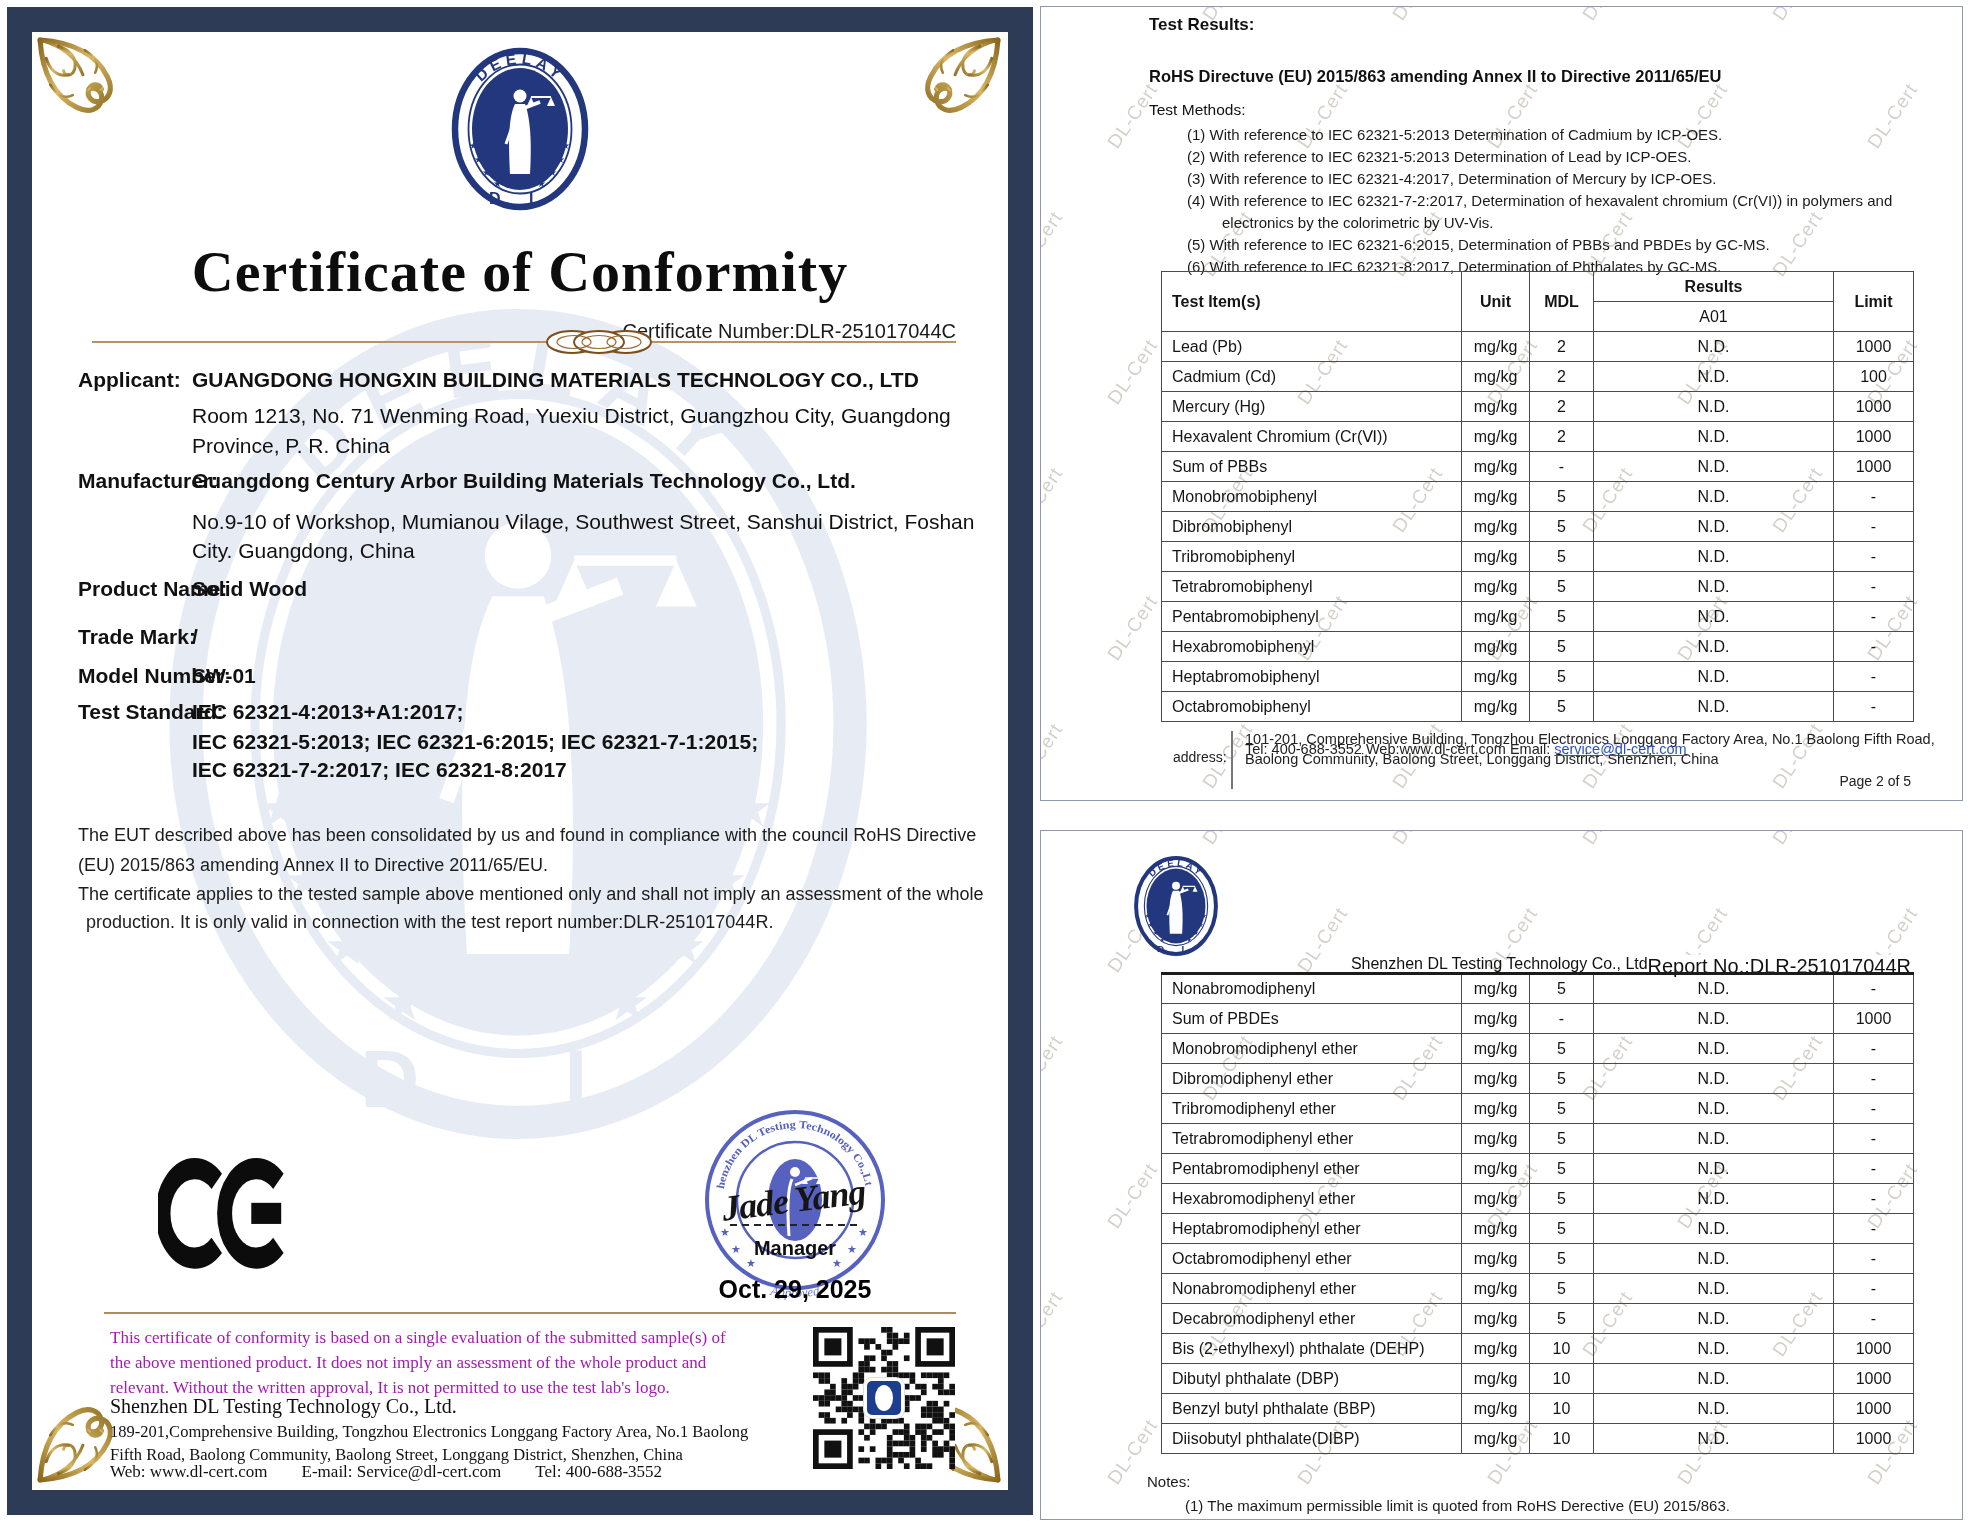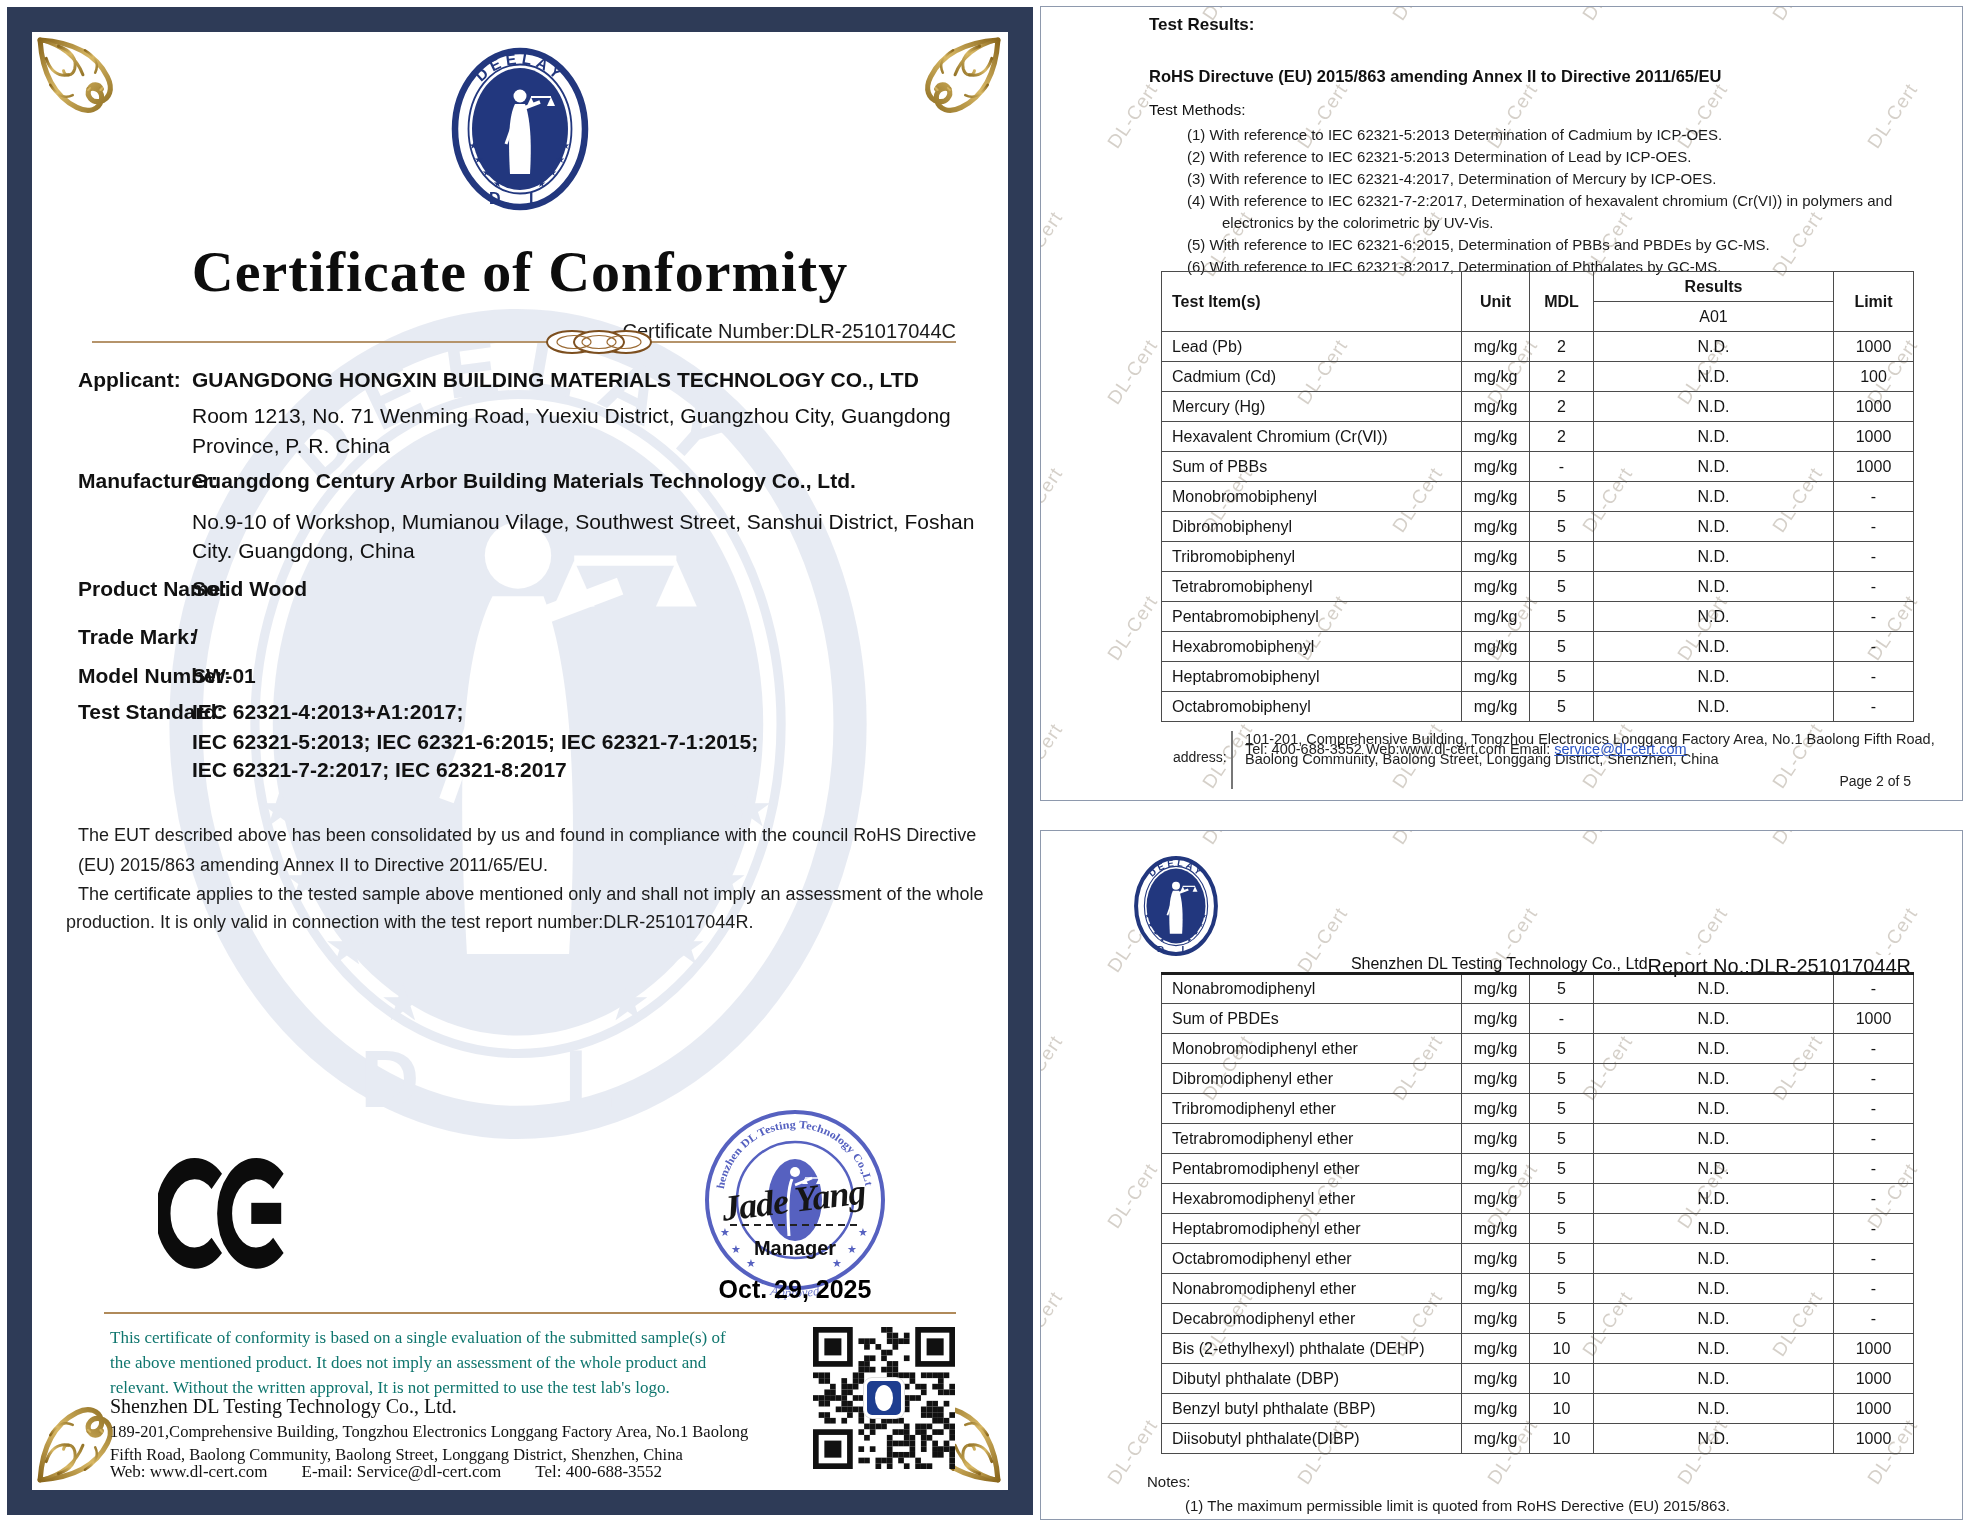--- a/index.html
+++ b/index.html
@@ -12,21 +12,21 @@
   .cert-inner{position:absolute;inset:0;}
   .cert-title{left:0;width:100%;text-align:center;font-family:"Liberation Serif",serif;
               font-weight:bold;font-size:58px;letter-spacing:1px;color:#0d0d0d;}
   .cert-num{font-size:20px;color:#1a1a1a;}
   .divider{height:2px;background:#b5946b;}
   .f-label{font-weight:bold;font-size:21px;white-space:nowrap;}
   .f-line{font-size:21px;white-space:nowrap;}
   .f-line.b{font-weight:bold;}
   .stmt{font-size:18px;white-space:nowrap;color:#1c1c1c;}
   .serif{font-family:"Liberation Serif",serif;}
-  .disc{font-size:17px;white-space:nowrap;color:#0f766e;}
+  .disc{font-size:17px;white-space:nowrap;color:#a21caf;}
   .company-l{font-size:20px;}
   .addr-l{font-size:16.5px;white-space:nowrap;}
   .contact-l{font-size:17px;}
   .contact-l span{margin-right:34px;}
   
   .report-page{position:absolute;background:#fff;border:1.5px solid #8e99ad;box-sizing:border-box;}
   .page2{left:1040px;top:6px;width:923px;height:795px;}
   .page3{left:1040px;top:830px;width:923px;height:690px;}
   .wm-layer{position:absolute;inset:0;overflow:hidden;z-index:0;pointer-events:none;}
   .wm{position:absolute;font-size:19px;color:rgba(168,156,142,.48);transform:rotate(-56deg);
@@ -161,21 +161,21 @@
           <div class="abs f-line b" style="left: 160px; top: 632px;">SW-01</div>
           <div class="abs f-label" style="left: 46px; top: 668px;">Test Standard:</div>
           <div class="abs f-line b" style="left: 160px; top: 668px;">IEC 62321-4:2013+A1:2017;</div>
           <div class="abs f-line b" style="left: 160px; top: 698px;">IEC 62321-5:2013; IEC 62321-6:2015; IEC 62321-7-1:2015;</div>
           <div class="abs f-line b" style="left: 160px; top: 726px;">IEC 62321-7-2:2017; IEC 62321-8:2017</div>
         </div>
       <div id="cert-statement">
           <div class="abs stmt" style="left: 46px; top: 793px;">The EUT described above has been consolidated by us and found in compliance with the council RoHS Directive</div>
           <div class="abs stmt" style="left: 46px; top: 823px;">(EU) 2015/863 amending Annex II to Directive 2011/65/EU.</div>
           <div class="abs stmt" style="left: 46px; top: 852px;">The certificate applies to the tested sample above mentioned only and shall not imply an assessment of the whole</div>
-          <div class="abs stmt" style="left: 34px; top: 880px;">production. It is only valid in connection with the test report number:DLR-251017044R.</div>
+          <div class="abs stmt" style="left: 54px; top: 880px;">production. It is only valid in connection with the test report number:DLR-251017044R.</div>
         </div>
 
       <svg class="abs" style="left:126px;top:1123px;width:132px;height:118px" viewBox="0 0 150 95" preserveAspectRatio="none">
         <path d="M66.8,21.2 A36,36 0 1 0 66.8,72.8" fill="none" stroke="#0c0c0c" stroke-width="17"></path>
         <path d="M136.8,21.2 A36,36 0 1 0 136.8,72.8" fill="none" stroke="#0c0c0c" stroke-width="17"></path>
         <path d="M106,47 L140,47" stroke="#0c0c0c" stroke-width="17"></path>
       </svg>
 
       <svg class="abs" style="left:668px;top:1058px;width:190px;height:235px" viewBox="0 0 190 235">
         <g opacity="0.88">

